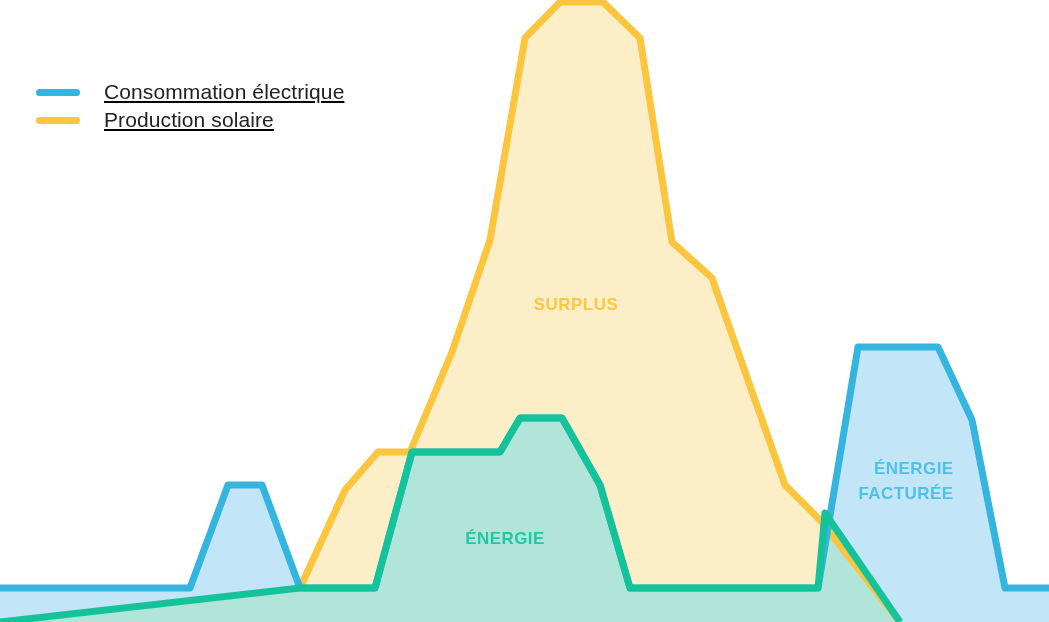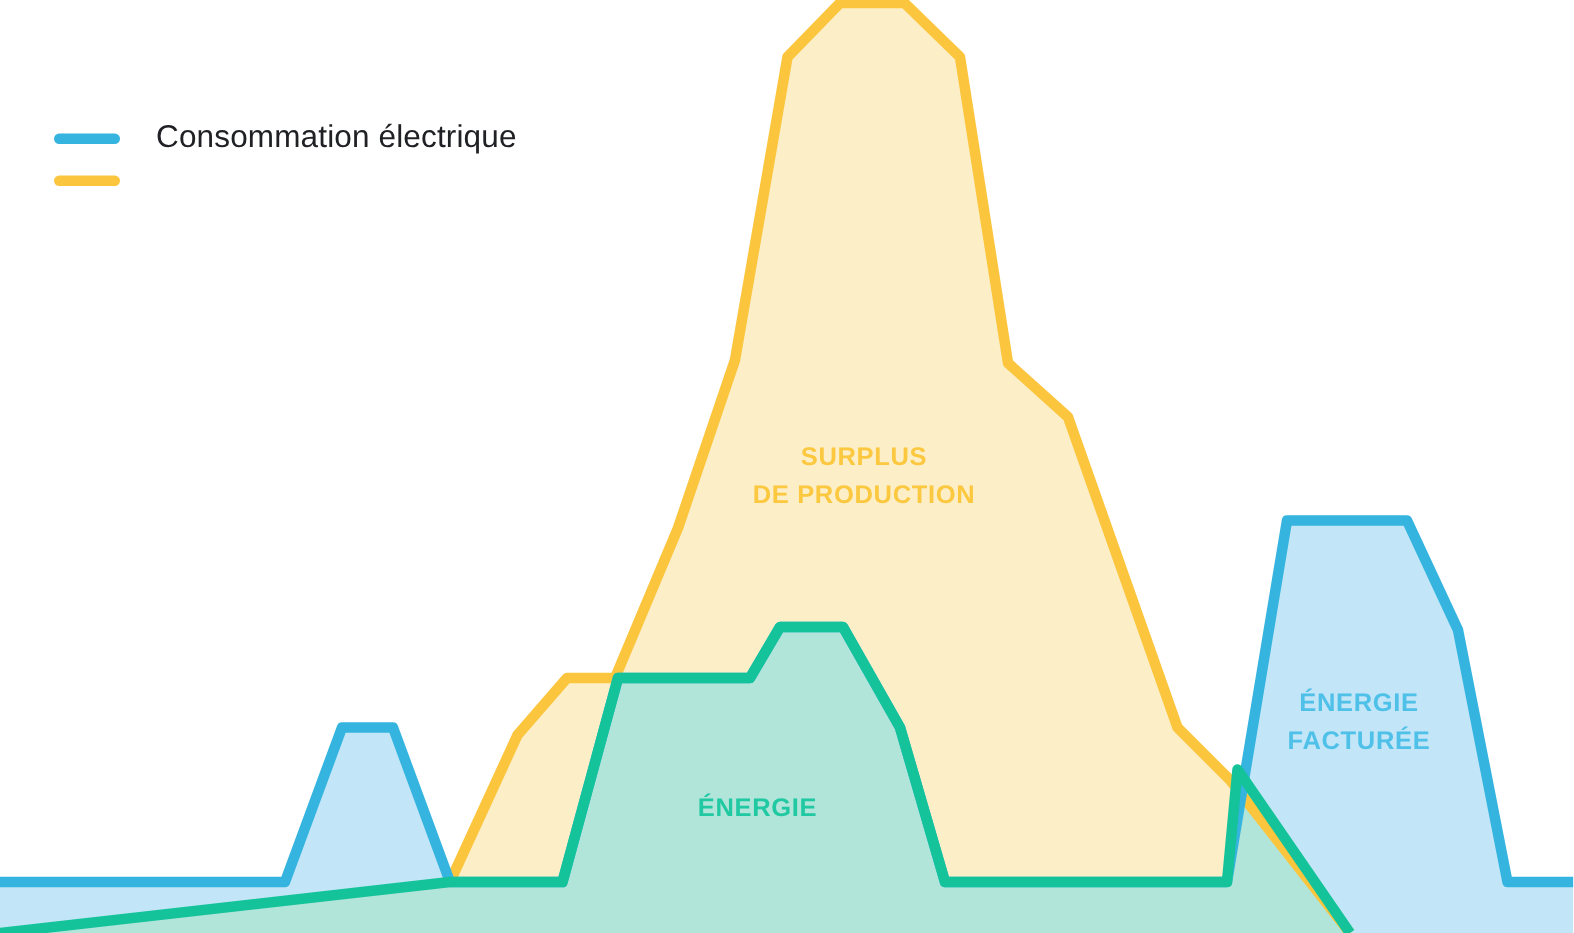--- a/index.html
+++ b/index.html
@@ -26,20 +26,21 @@
     height: 622px;
     display: block;
   }
   .legend {
     position: absolute;
     left: 36px;
     top: 78px;
     display: flex;
     flex-direction: column;
     z-index: 5;
+    text-decoration: underline;
   }
   .legend-row {
     display: flex;
     align-items: center;
     height: 28px;
   }
   .legend-swatch {
     width: 44px;
     height: 7px;
     border-radius: 3.5px;
@@ -77,20 +78,21 @@
     color: #21c9a3;
   }
   #label-facturee {
     left: 906px;
     top: 456px;
     transform: translateX(-50%);
     color: #4fc0e8;
   }
   .area-label span {
     display: block;
+    text-align: right;
   }
 </style>
 </head>
 <body>
 
 <div id="stage">
 
   <svg id="chart-svg" viewBox="0 0 1049 622" preserveAspectRatio="none" xmlns="http://www.w3.org/2000/svg">
     <g id="svg-layers">
         <polygon points="0,588 190,588 228,485 262,485 300,588 375,588 412,452 500,452 520,418 562,418 600,485 630,588 818,588 858,347 938,347 972,420 1005,588 1049,588 1049,622 0,622" fill="#c2e6f7"></polygon>
@@ -102,26 +104,26 @@
       </g>
   </svg>
 
   <div class="legend">
     <div class="legend-row">
       <span class="legend-swatch" style="background:#35b4e0"></span>
       <span class="legend-label">Consommation électrique</span>
     </div>
     <div class="legend-row">
       <span class="legend-swatch" style="background:#fbc53e"></span>
+      <span class="legend-label">Production solaire</span>
     </div>
   </div>
 
   <div class="area-label" id="label-surplus">
     <span>SURPLUS</span>
-    <span>DE PRODUCTION</span>
   </div>
 
   <div class="area-label" id="label-autoconso">
     <span>ÉNERGIE</span>
   </div>
 
   <div class="area-label" id="label-facturee">
     <span>ÉNERGIE</span>
     <span>FACTURÉE</span>
   </div>

